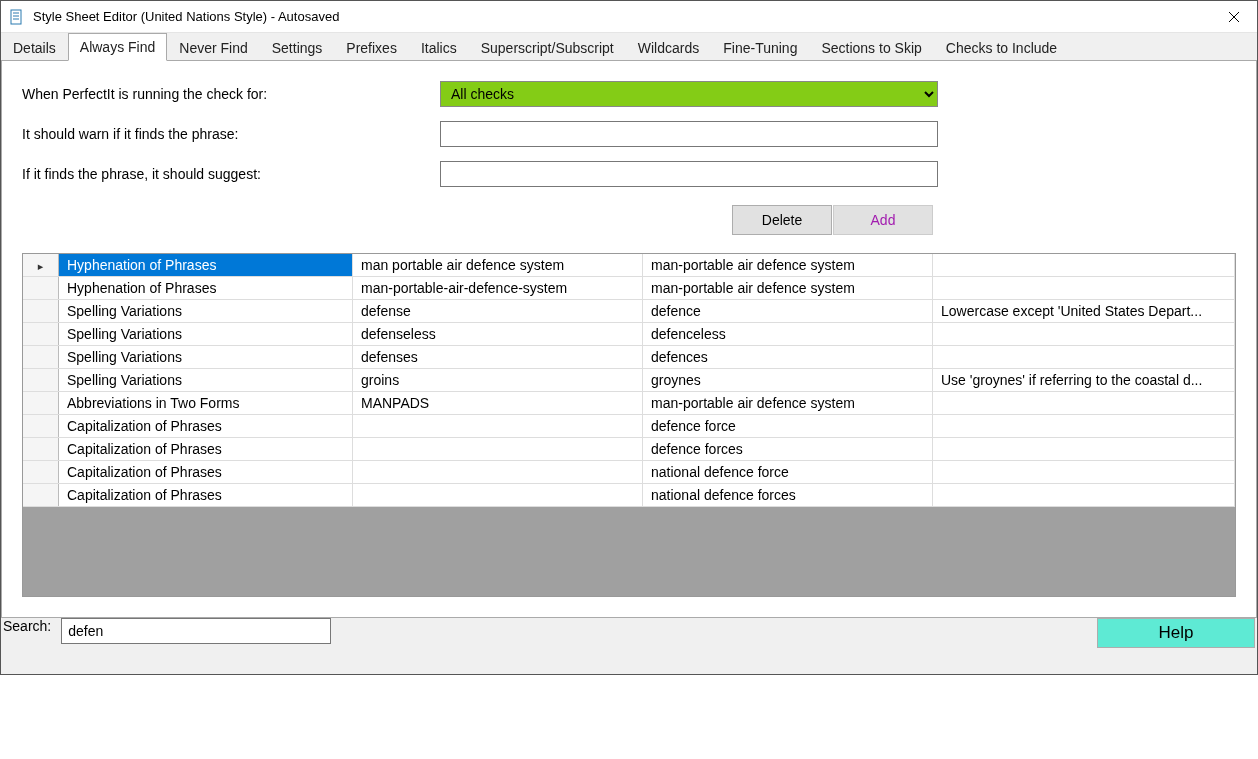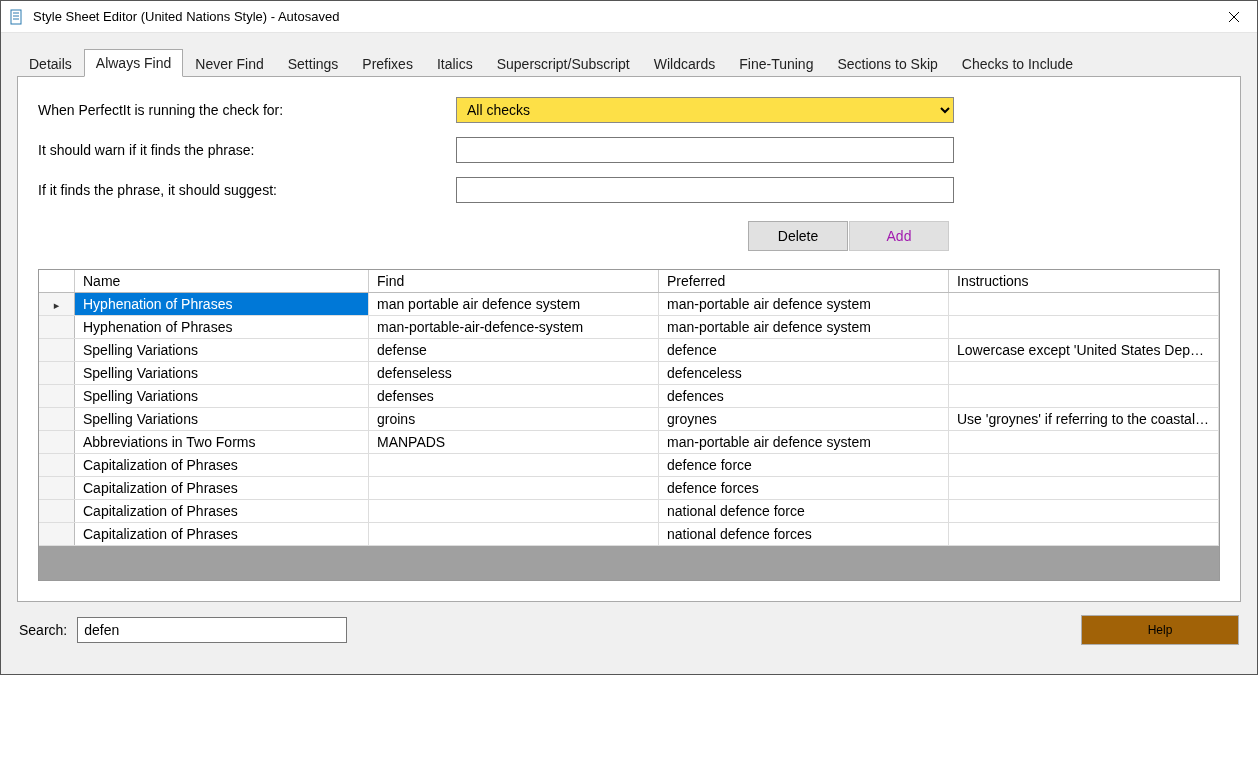--- a/index.html
+++ b/index.html
@@ -36,21 +36,21 @@
     font-size: 13px;
   }
   .titlebar .close {
     width: 46px; height: 32px;
     display: flex; align-items: center; justify-content: center;
     cursor: pointer;
   }
   .client {
     flex: 1;
     background: #f0f0f0;
-    padding: 16px;
+    padding: 0;
     display: flex;
     flex-direction: column;
   }
   .tabs-row {
     display: flex;
     align-items: flex-end;
     height: 28px;
     position: relative;
   }
   .tab {
@@ -91,21 +91,21 @@
   .form-row select,
   .form-row input[type=text] {
     width: 498px;
     height: 26px;
     font-size: 14px;
     padding: 2px 6px;
     border: 1px solid #777;
     background: #fff;
   }
   .form-row select {
-    background: #fde047;
+    background: #84cc16;
     border: 1px solid #888;
   }
   .btn-row {
     display: flex;
     justify-content: flex-start;
     padding-left: 710px;
     gap: 1px;
     margin-top: 4px;
     margin-bottom: 18px;
   }
@@ -146,33 +146,33 @@
   .gc.c0 { width: 36px; background:#f5f5f5; border-right:1px solid #bbb; text-align:center;}
   .gc.c1 { width: 294px; }
   .gc.c2 { width: 290px; }
   .gc.c3 { width: 290px; }
   .gc.c4 { flex:1; }
   .grid-header .gc { background:#fff; font-weight:400; border-right:1px solid #ccc;}
   .grid-header .gc.c0{background:#fff;}
   .footer {
     height: 56px;
     display:flex;
-    align-items:center;
+    align-items:flex-start;
     padding: 0 2px;
   }
   .footer .search-label { font-size:14px; margin-right:10px; }
   .footer input {
     width: 270px; height:26px;
     border:1px solid #777; padding:2px 6px; font-size:14px;
   }
   .footer .spacer { flex:1; }
   .footer .fbtn {
     width: 158px; height: 30px;
-    background:#a16207; border:1px solid #adadad;
-    font-size:12px; cursor:pointer; margin-left:16px;
+    background:#5eead4; border:1px solid #adadad;
+    font-size:17px; cursor:pointer; margin-left:16px;
     display:flex;align-items:center;justify-content:center;
   }
   .arrow-indicator::before{
     content:"▸";
     font-size:11px;
     color:#333;
   }
 </style>
 </head>
 <body>
@@ -230,27 +230,20 @@
         <div class="label">If it finds the phrase, it should suggest:</div>
         <input type="text" value="" style="">
       </div>
 
       <div class="btn-row">
         <div class="btn">Delete</div>
         <div class="btn disabled">Add</div>
       </div>
 
       <div class="grid">
-        <div class="grid-header">
-          <div class="gc c0"></div>
-          <div class="gc c1">Name</div>
-          <div class="gc c2">Find</div>
-          <div class="gc c3">Preferred</div>
-          <div class="gc c4">Instructions</div>
-        </div>
         <div id="grid-body">
             <div class="grid-row selected">
               <div class="gc c0 arrow-indicator"></div>
               <div class="gc c1">Hyphenation of Phrases</div>
               <div class="gc c2">man portable air defence system</div>
               <div class="gc c3">man-portable air defence system</div>
               <div class="gc c4"></div>
             </div>
             <div class="grid-row">
               <div class="gc c0"></div>

